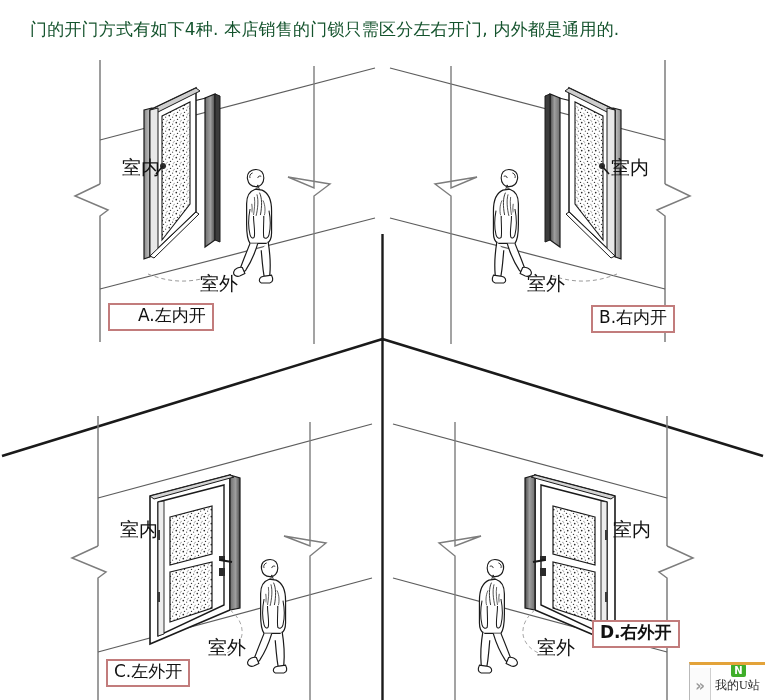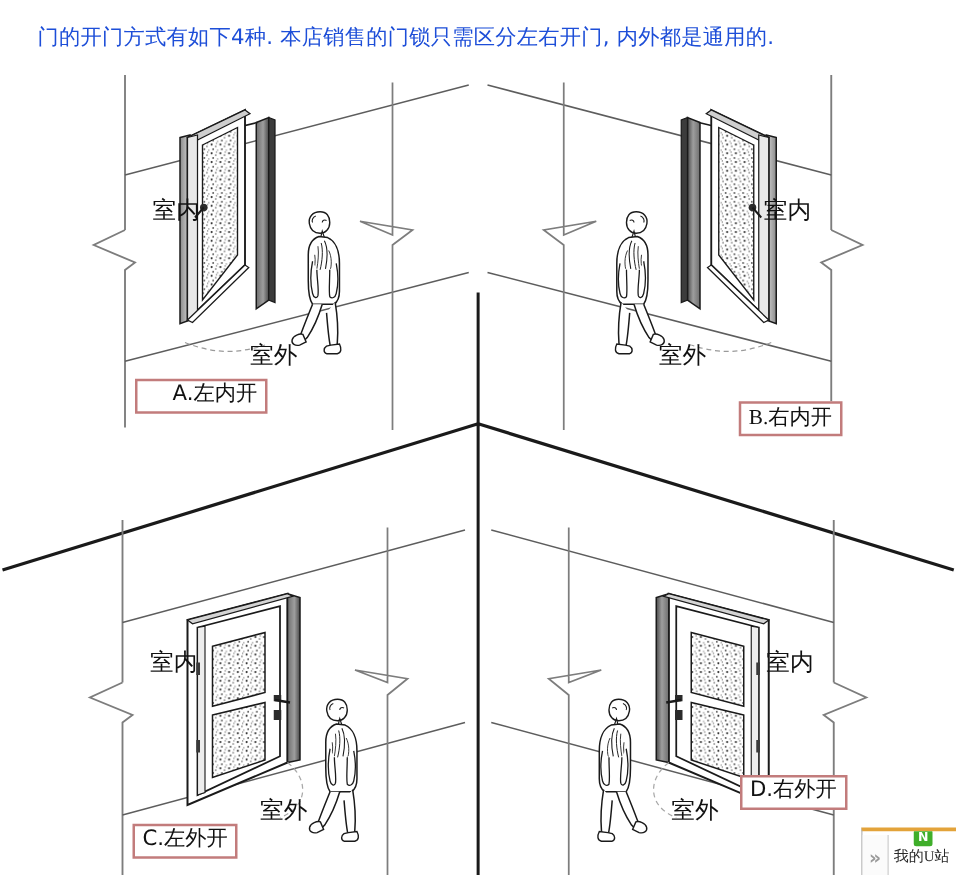--- a/index.html
+++ b/index.html
@@ -18,21 +18,21 @@
     position: relative;
     width: 765px;
     height: 700px;
     background: #ffffff;
   }
   .title {
     position: absolute;
     left: 30px;
     top: 18px;
     font-size: 17px;
-    color: #1d4ed8;
+    color: #14532d;
     letter-spacing: 0.2px;
     white-space: nowrap;
     font-family: "DejaVu Sans", "Liberation Sans", sans-serif;
   }
   #scene {
     position: absolute;
     left: 0;
     top: 44px;
     width: 765px;
     height: 656px;
@@ -48,23 +48,23 @@
     border: 2px solid #c27c7c;
     background: #ffffff;
     padding: 1px 6px 3px 6px;
     font-size: 17px;
     color: #111111;
     line-height: 1.15;
     white-space: nowrap;
     font-family: "DejaVu Sans", "Liberation Sans", sans-serif;
   }
   #opt-a { left: 108px; top: 303px; padding-left: 28px; }
-  #opt-b { left: 591px; top: 321px; font-family: Liberation Serif, serif; }
+  #opt-b { left: 591px; top: 305px; }
   #opt-c { left: 106px; top: 659px; text-align: right; }
-  #opt-d { left: 592px; top: 620px; }
+  #opt-d { left: 592px; top: 620px; font-weight: bold; }
 
   
   #toolbar-frag {
     position: absolute;
     left: 689px;
     top: 662px;
     width: 76px;
     height: 38px;
     background: #ffffff;
     border-top: 3px solid #e3a33a;

